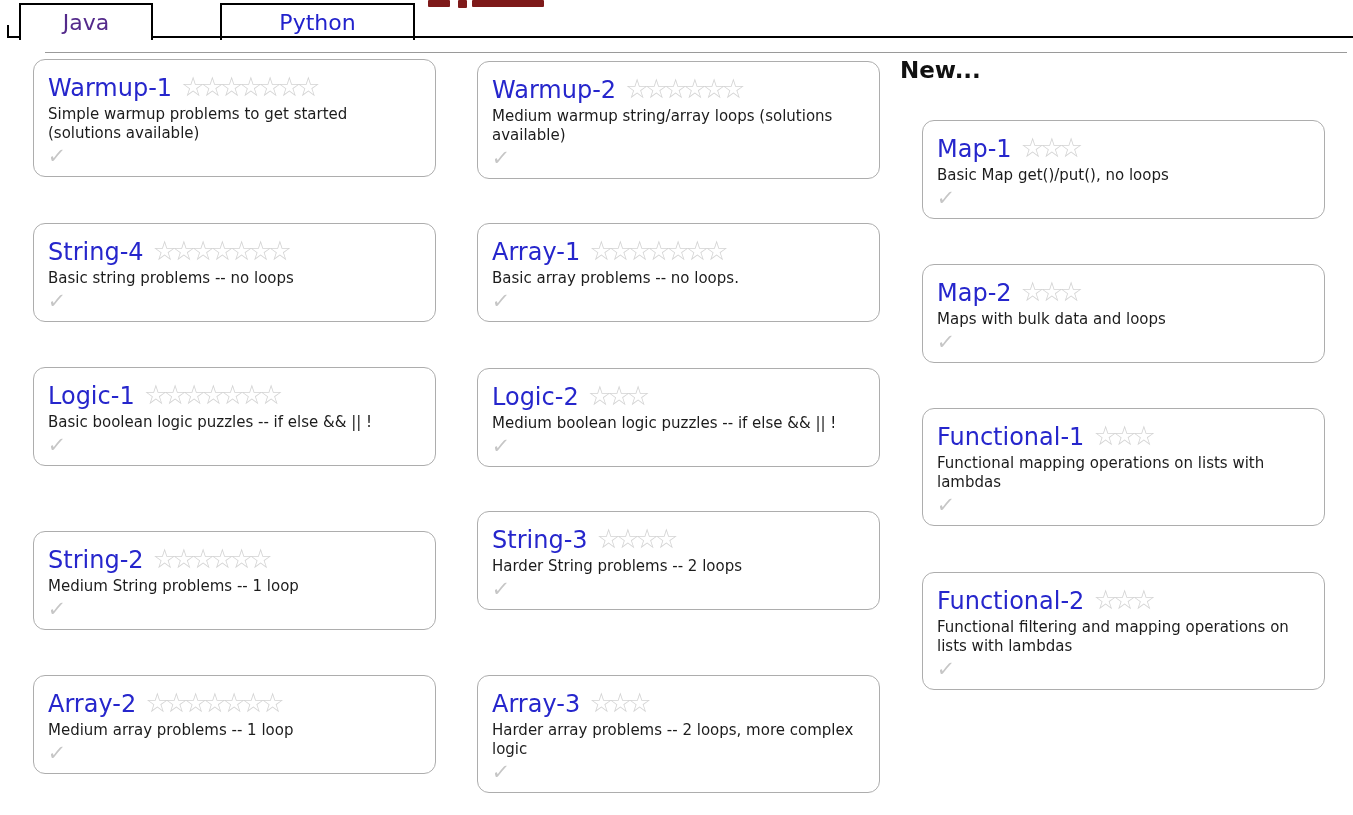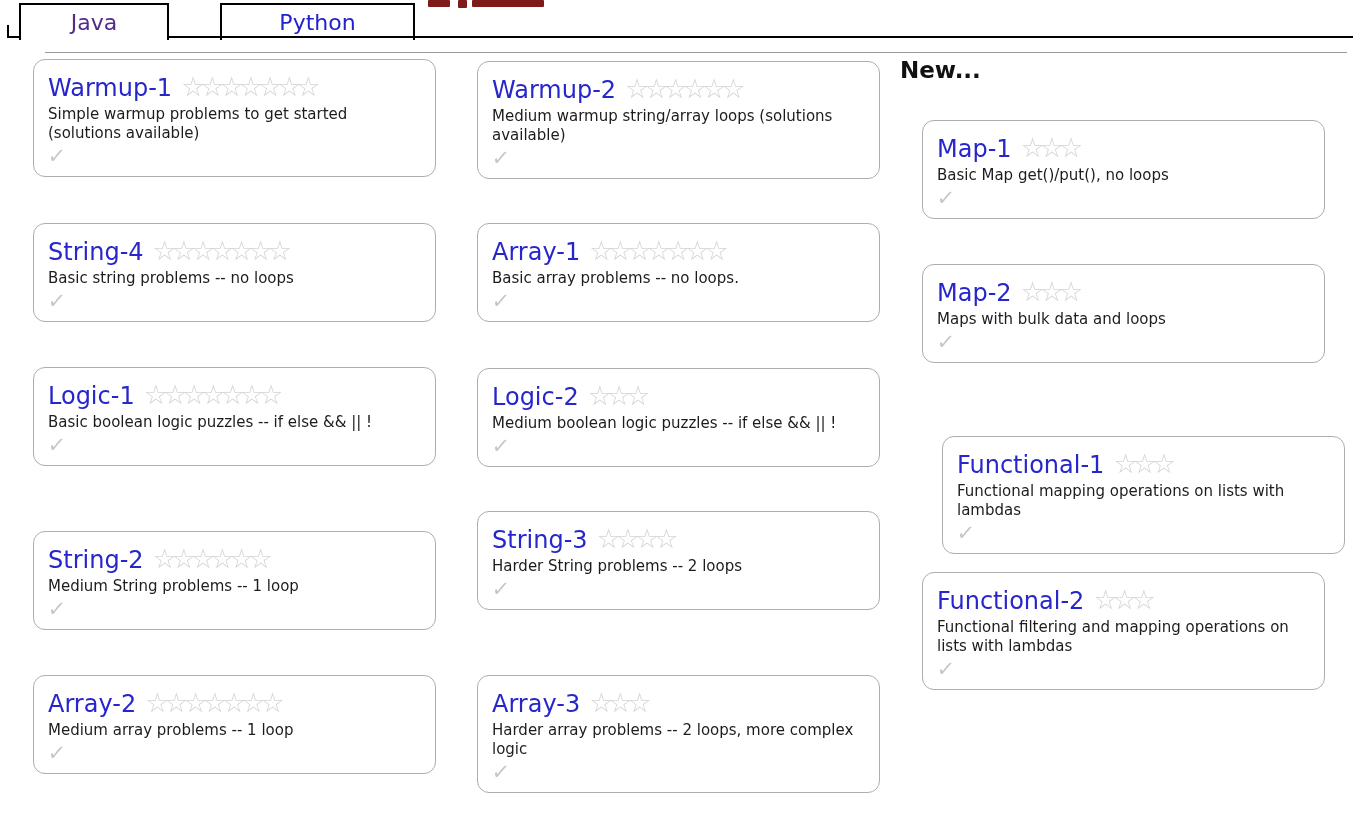--- a/index.html
+++ b/index.html
@@ -13,21 +13,21 @@
   .tab-left-stub{position:absolute;top:25px;left:7px;width:2px;height:13px;background:#000;z-index:1;}
   .content-hr{position:absolute;top:52px;left:45px;right:6px;height:1px;background:#9a9a9a;z-index:1;}
   .tab{
     position:absolute;top:3px;height:37px;background:#fff;
     border:2px solid #000;border-bottom:none;
     box-sizing:border-box;display:flex;align-items:center;justify-content:center;
     font-size:22px;cursor:pointer;
   }
   .tab.active{z-index:3;height:37px;color:#542a8b;}
   .tab.inactive{z-index:0;color:#2222cc;}
-  .tab-java{left:19px;width:150px;text-align:right;}
+  .tab-java{left:19px;width:134px;text-align:right;}
   .tab-python{left:220px;width:195px;}
   .frag{position:absolute;background:#7e1a1a;border-radius:1px;z-index:2;}
   .frag1{top:0;left:428px;width:22px;height:7px;}
   .frag2{top:0;left:458px;width:9px;height:8px;}
   .frag3{top:0;left:472px;width:72px;height:7px;}
   
   .new-header{position:absolute;left:900px;top:57px;font-size:23px;font-weight:bold;color:#111;}
   
   .card{
     position:absolute;width:403px;box-sizing:border-box;
@@ -48,21 +48,21 @@
     display:block;font-size:21px;line-height:1;color:#c6c6c6;margin-top:3px;
     transform:skewX(-6deg);
   }
   
   #card0{left:33px;top:59px;}   #card1{left:477px;top:61px;}
   #card2{left:33px;top:223px;}  #card3{left:477px;top:223px;}
   #card4{left:33px;top:367px;}  #card5{left:477px;top:368px;}
   #card6{left:33px;top:531px;}  #card7{left:477px;top:511px;}
   #card8{left:33px;top:675px;}  #card9{left:477px;top:675px;}
   #card10{left:922px;top:120px;} #card11{left:922px;top:264px;}
-  #card12{left:942px;top:408px;margin-top:28px;} #card13{left:922px;top:572px;}
+  #card12{left:922px;top:408px;} #card13{left:922px;top:572px;}
 </style>
 </head>
 <body>
 
 <div class="frag frag1"></div>
 <div class="frag frag2"></div>
 <div class="frag frag3"></div>
 
 <div class="tab-left-stub"></div>
 <div class="tab-baseline"></div>

